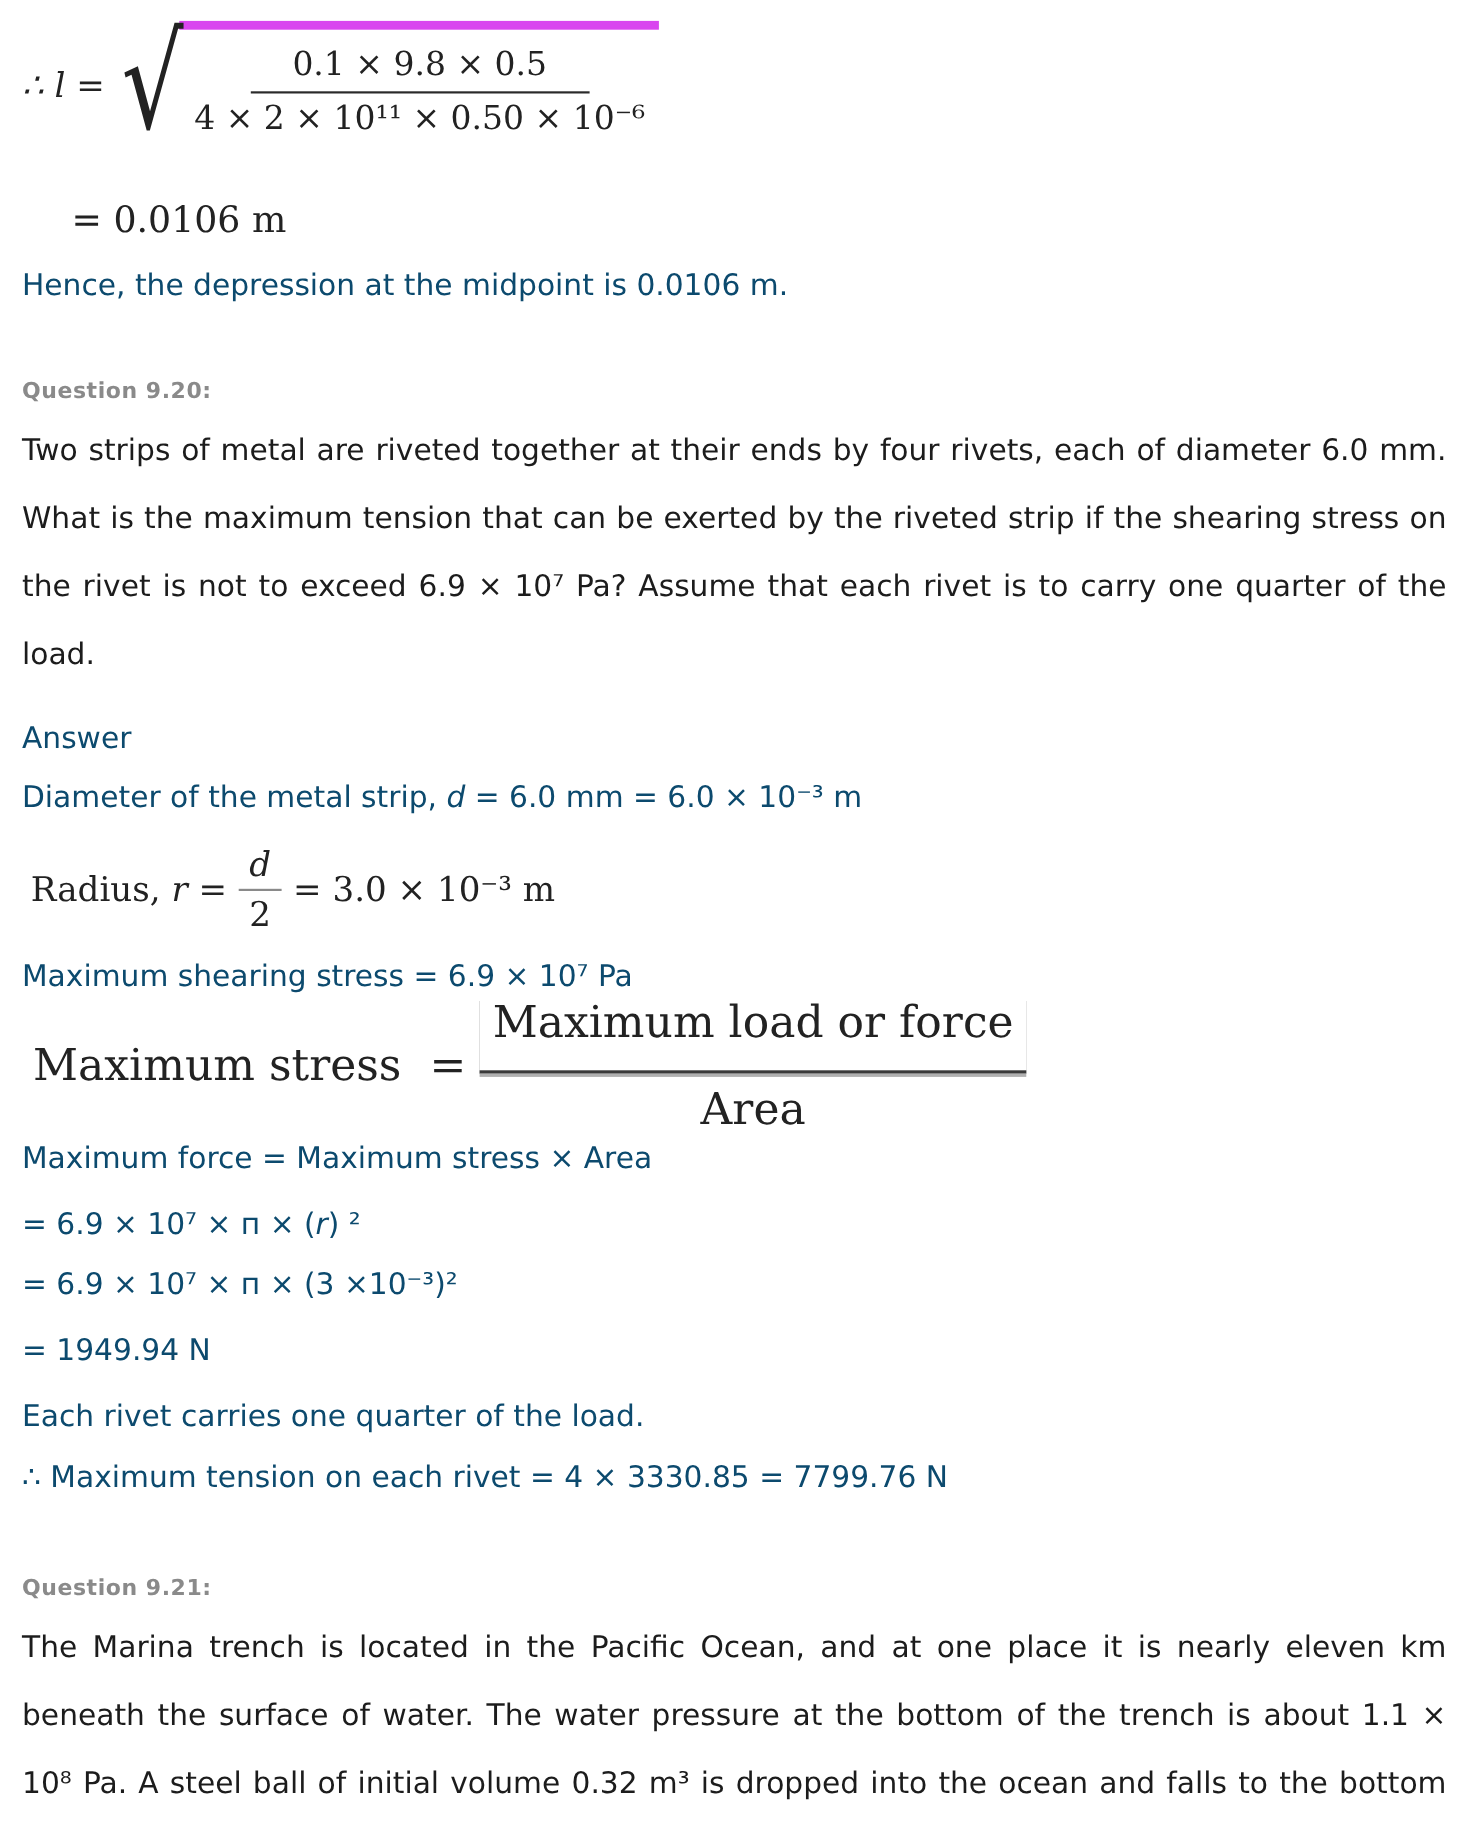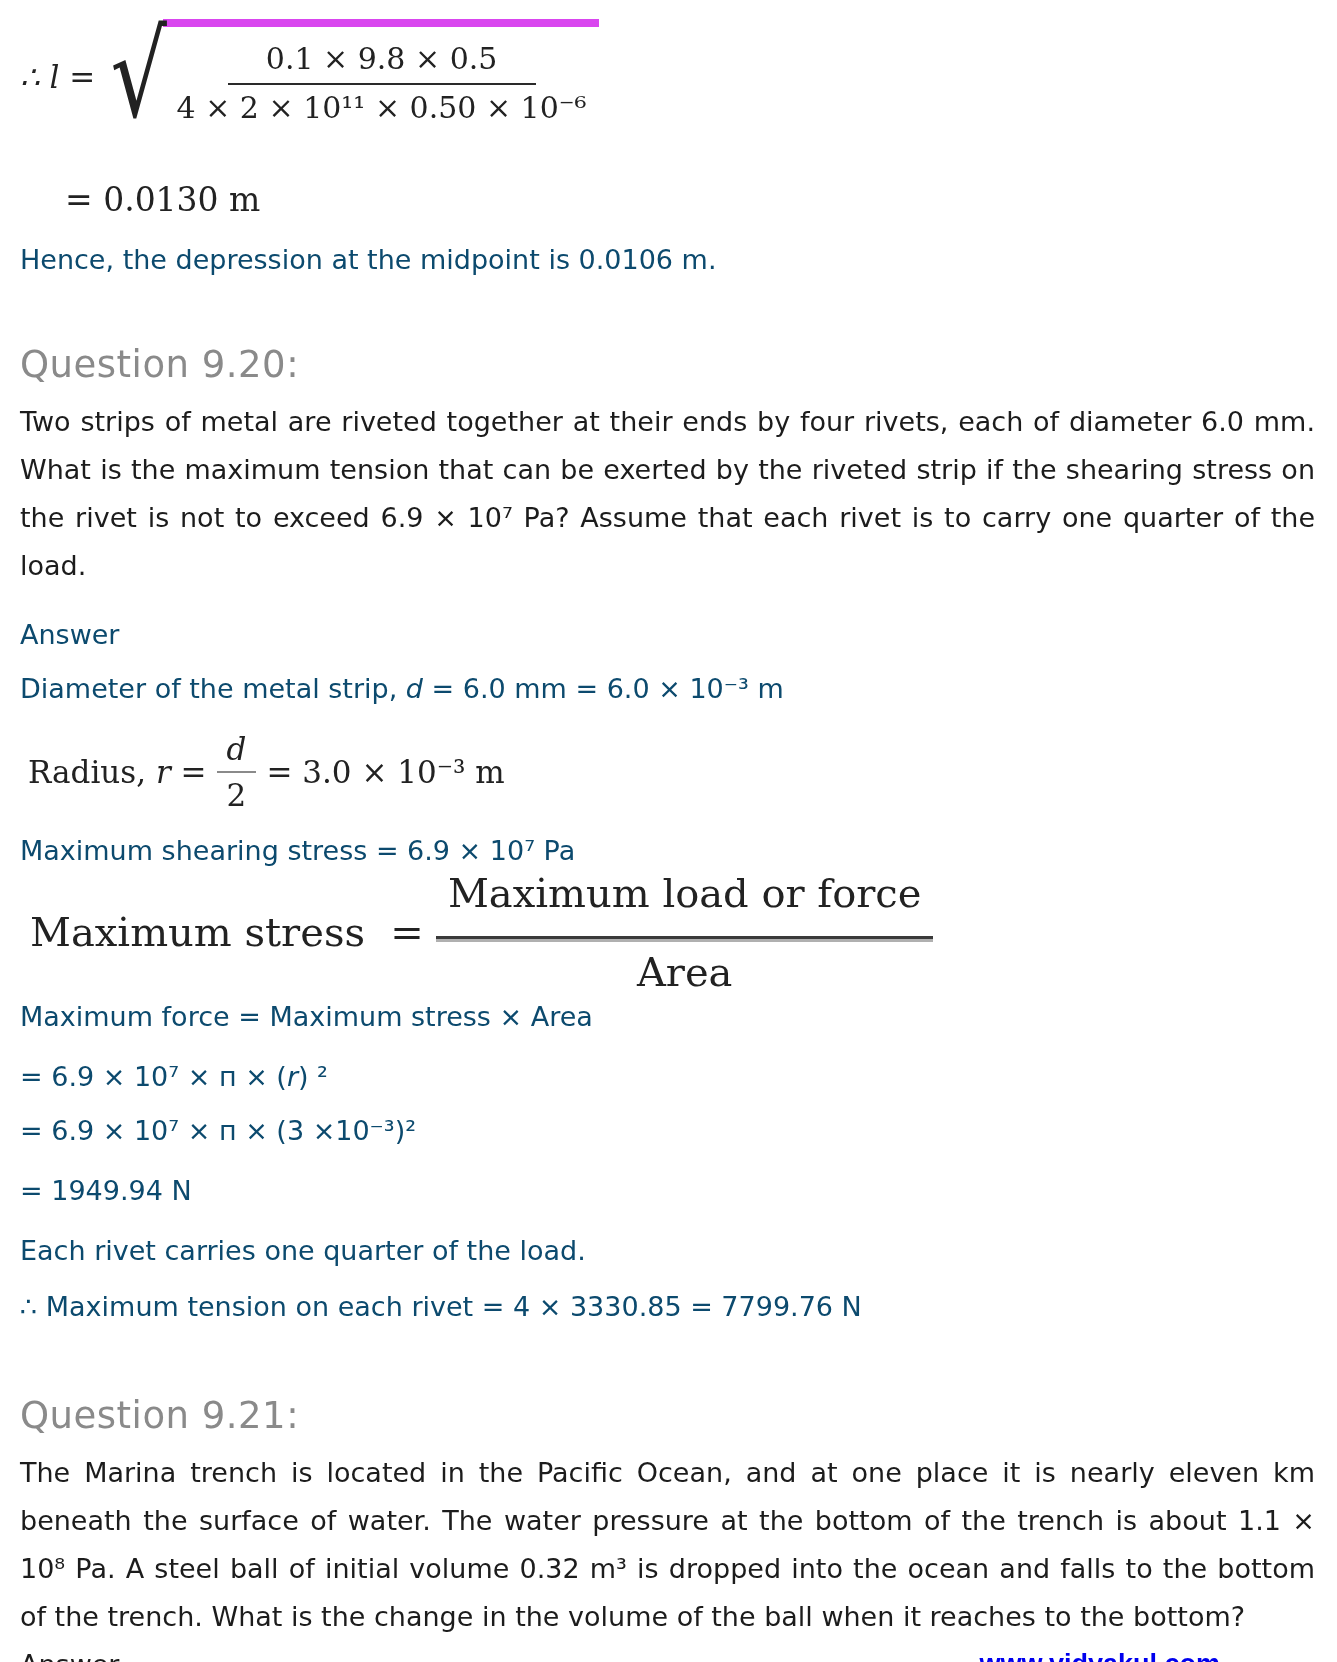--- a/index.html
+++ b/index.html
@@ -15,32 +15,32 @@
     color: #1c1c1c;
     position: relative;
   }
   .page {
     padding: 10px 22px 0 20px;
   }
 
   
   .para {
     font-size: 27px;
-    line-height: 48px;
+    line-height: 62px;
     text-align: justify;
     color: #1c1c1c;
   }
   .line {
     font-size: 27px;
     line-height: 34px;
     color: #0c4a6e;
   }
   .heading {
-    font-size: 37px;
-    font-weight: normal;
+    font-size: 20px;
+    font-weight: bold;
     color: #8a8a8a;
     letter-spacing: 0.5px;
   }
   .italic { font-style: italic; }
 
   
   .eq {
     font-family: "DejaVu Serif", serif;
     color: #222222;
   }
@@ -176,21 +176,21 @@
     <span class="lhs"><span class="italic">∴ </span><span class="italic">l</span><span> =</span></span>
     <span class="sqrt-radical">√</span>
     <div class="sqrt-body">
       <div class="frac">
         <div class="num">0.1 × 9.8 × 0.5</div>
         <div class="den">4 × 2 × 10¹¹ × 0.50 × 10⁻⁶</div>
       </div>
     </div>
   </div>
 
-  <div class="eq result-line">= 0.0130 m</div>
+  <div class="eq result-line">= 0.0106 m</div>
 
   <div class="line hence-line">Hence, the depression at the midpoint is 0.0106 m.</div>
 
   <div class="heading q-heading-20">Question 9.20:</div>
   <div class="para q-para-20">Two strips of metal are riveted together at their ends by four rivets, each of diameter 6.0 mm. What is the maximum tension that can be exerted by the riveted strip if the shearing stress on the rivet is not to exceed 6.9 × 10⁷ Pa? Assume that each rivet is to carry one quarter of the load.</div>
   <div class="line answer-20">Answer</div>
 
   <div class="line diameter-line"><span>Diameter of the metal strip, </span><span class="italic">d</span><span> = 6.0 mm = 6.0 × 10⁻³ m</span></div>
 
   <div class="eq eq-radius">

